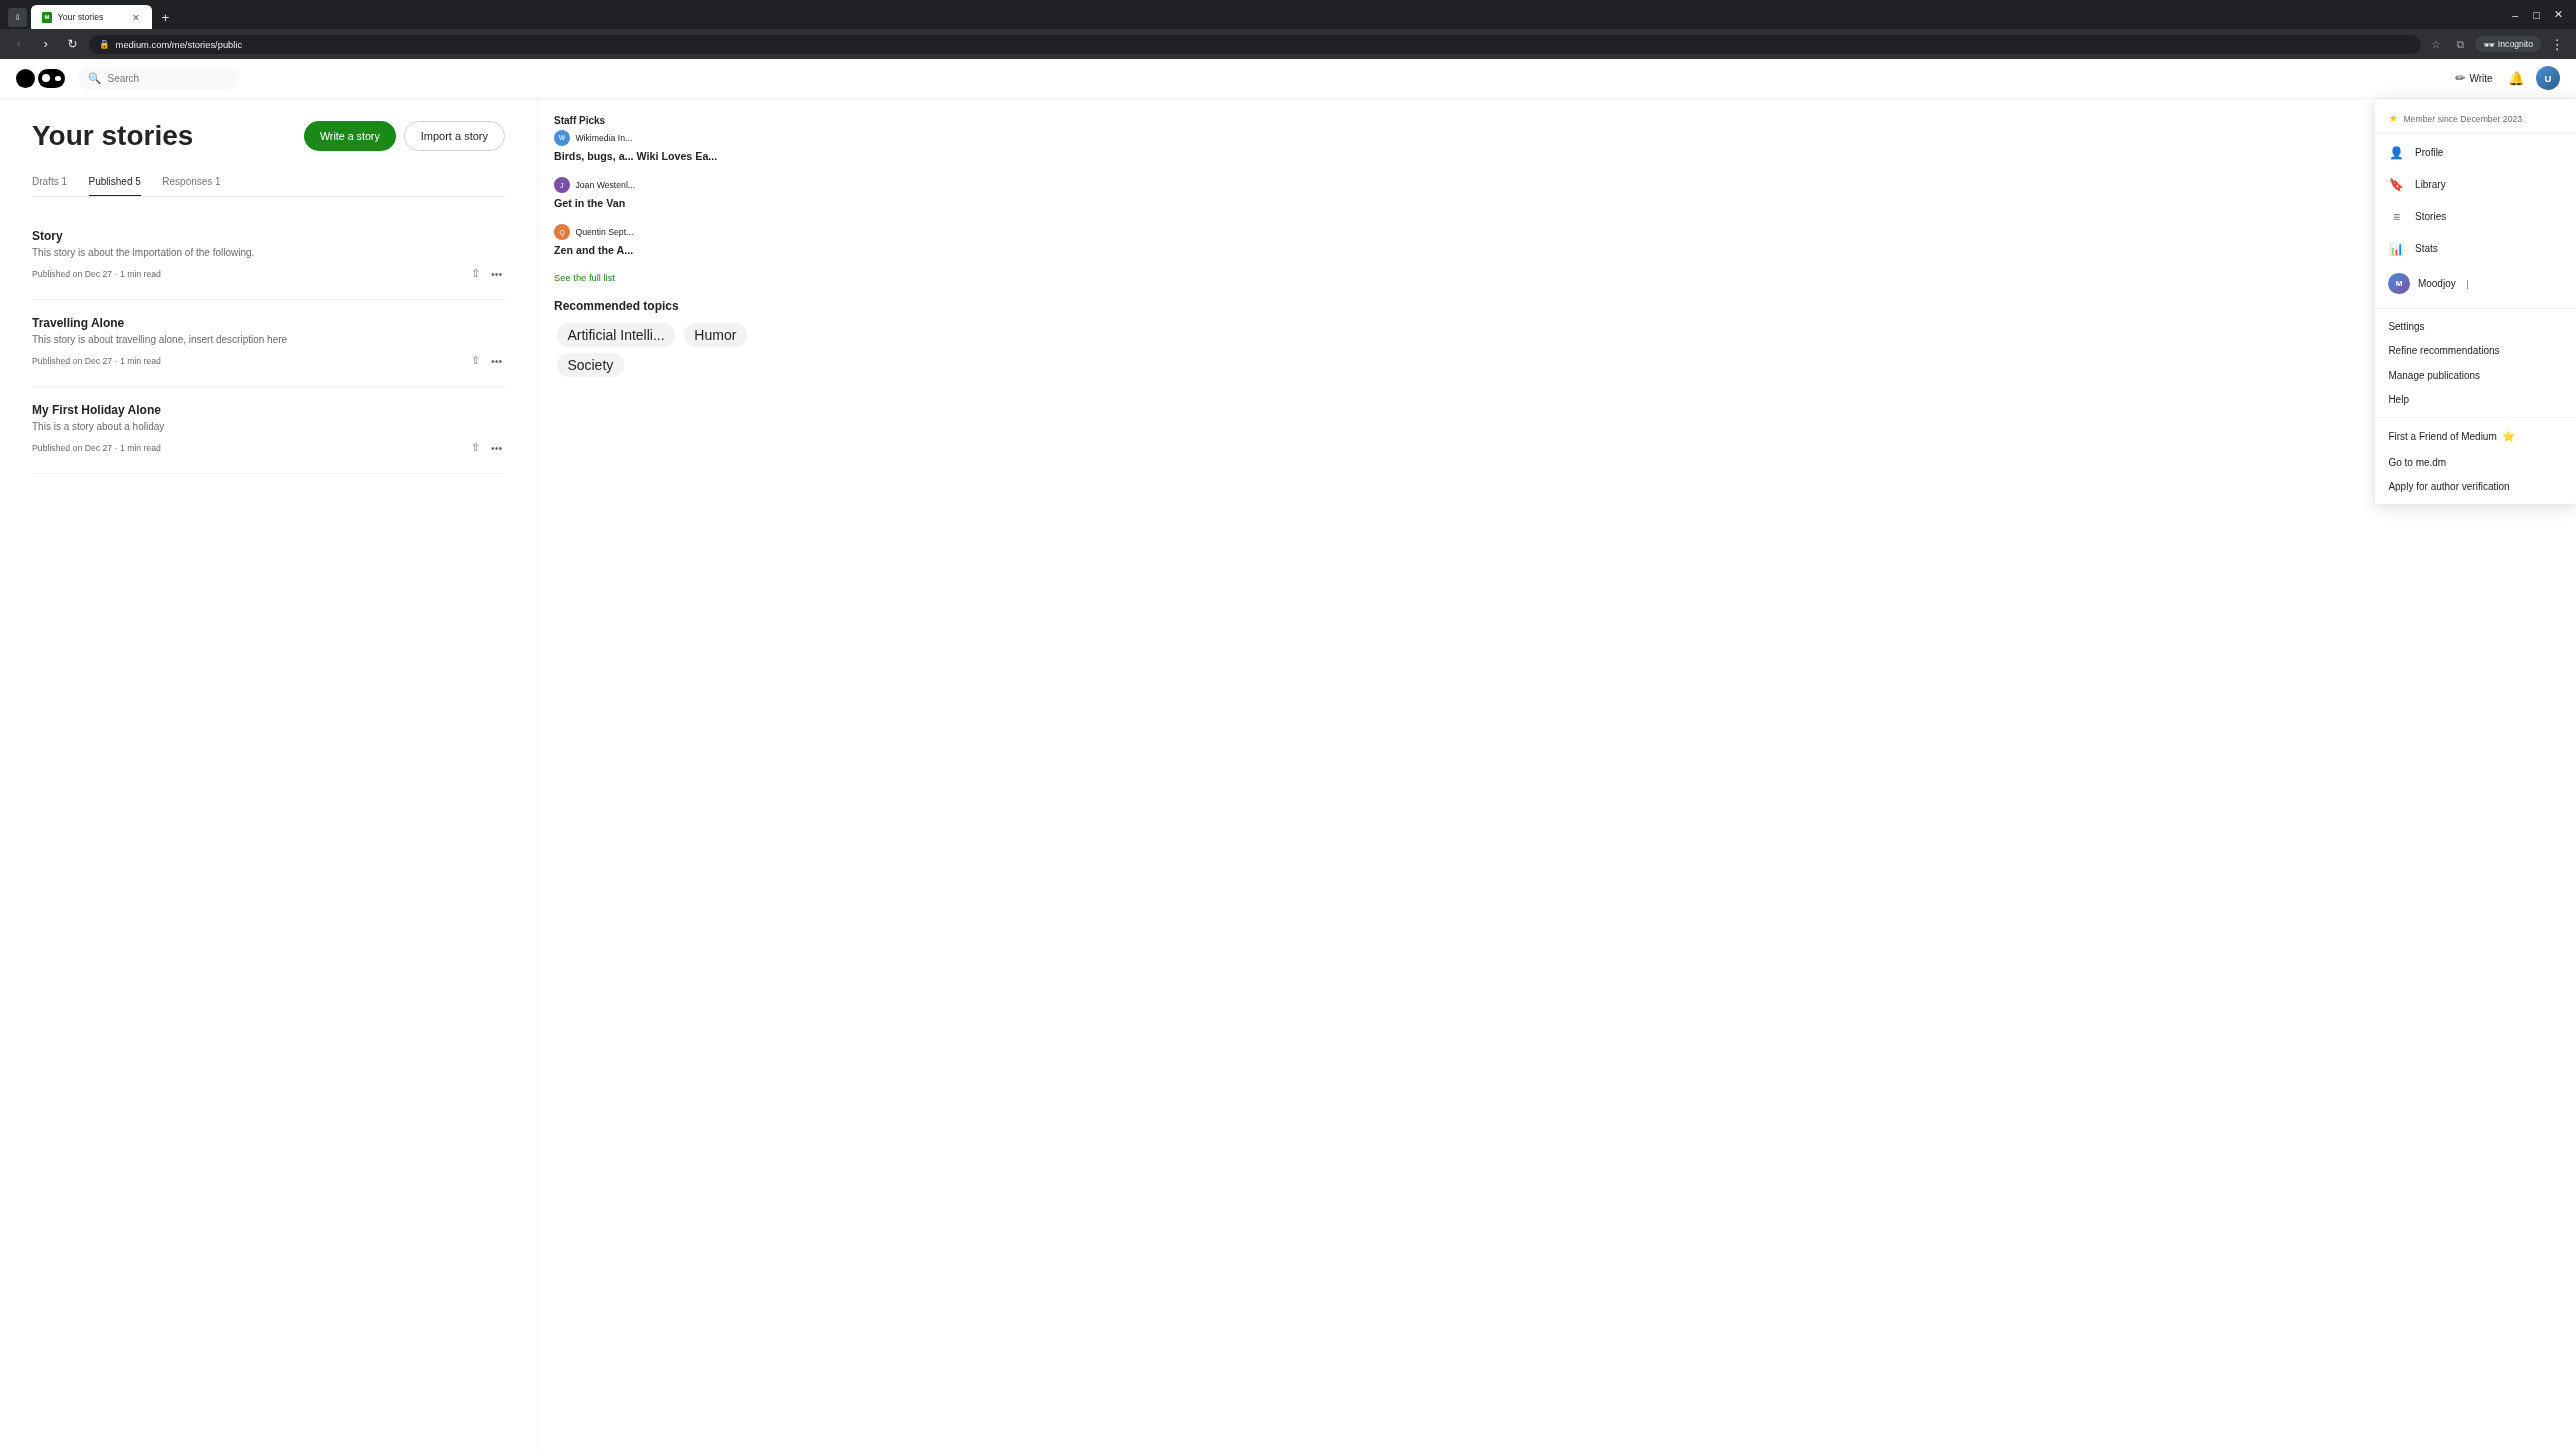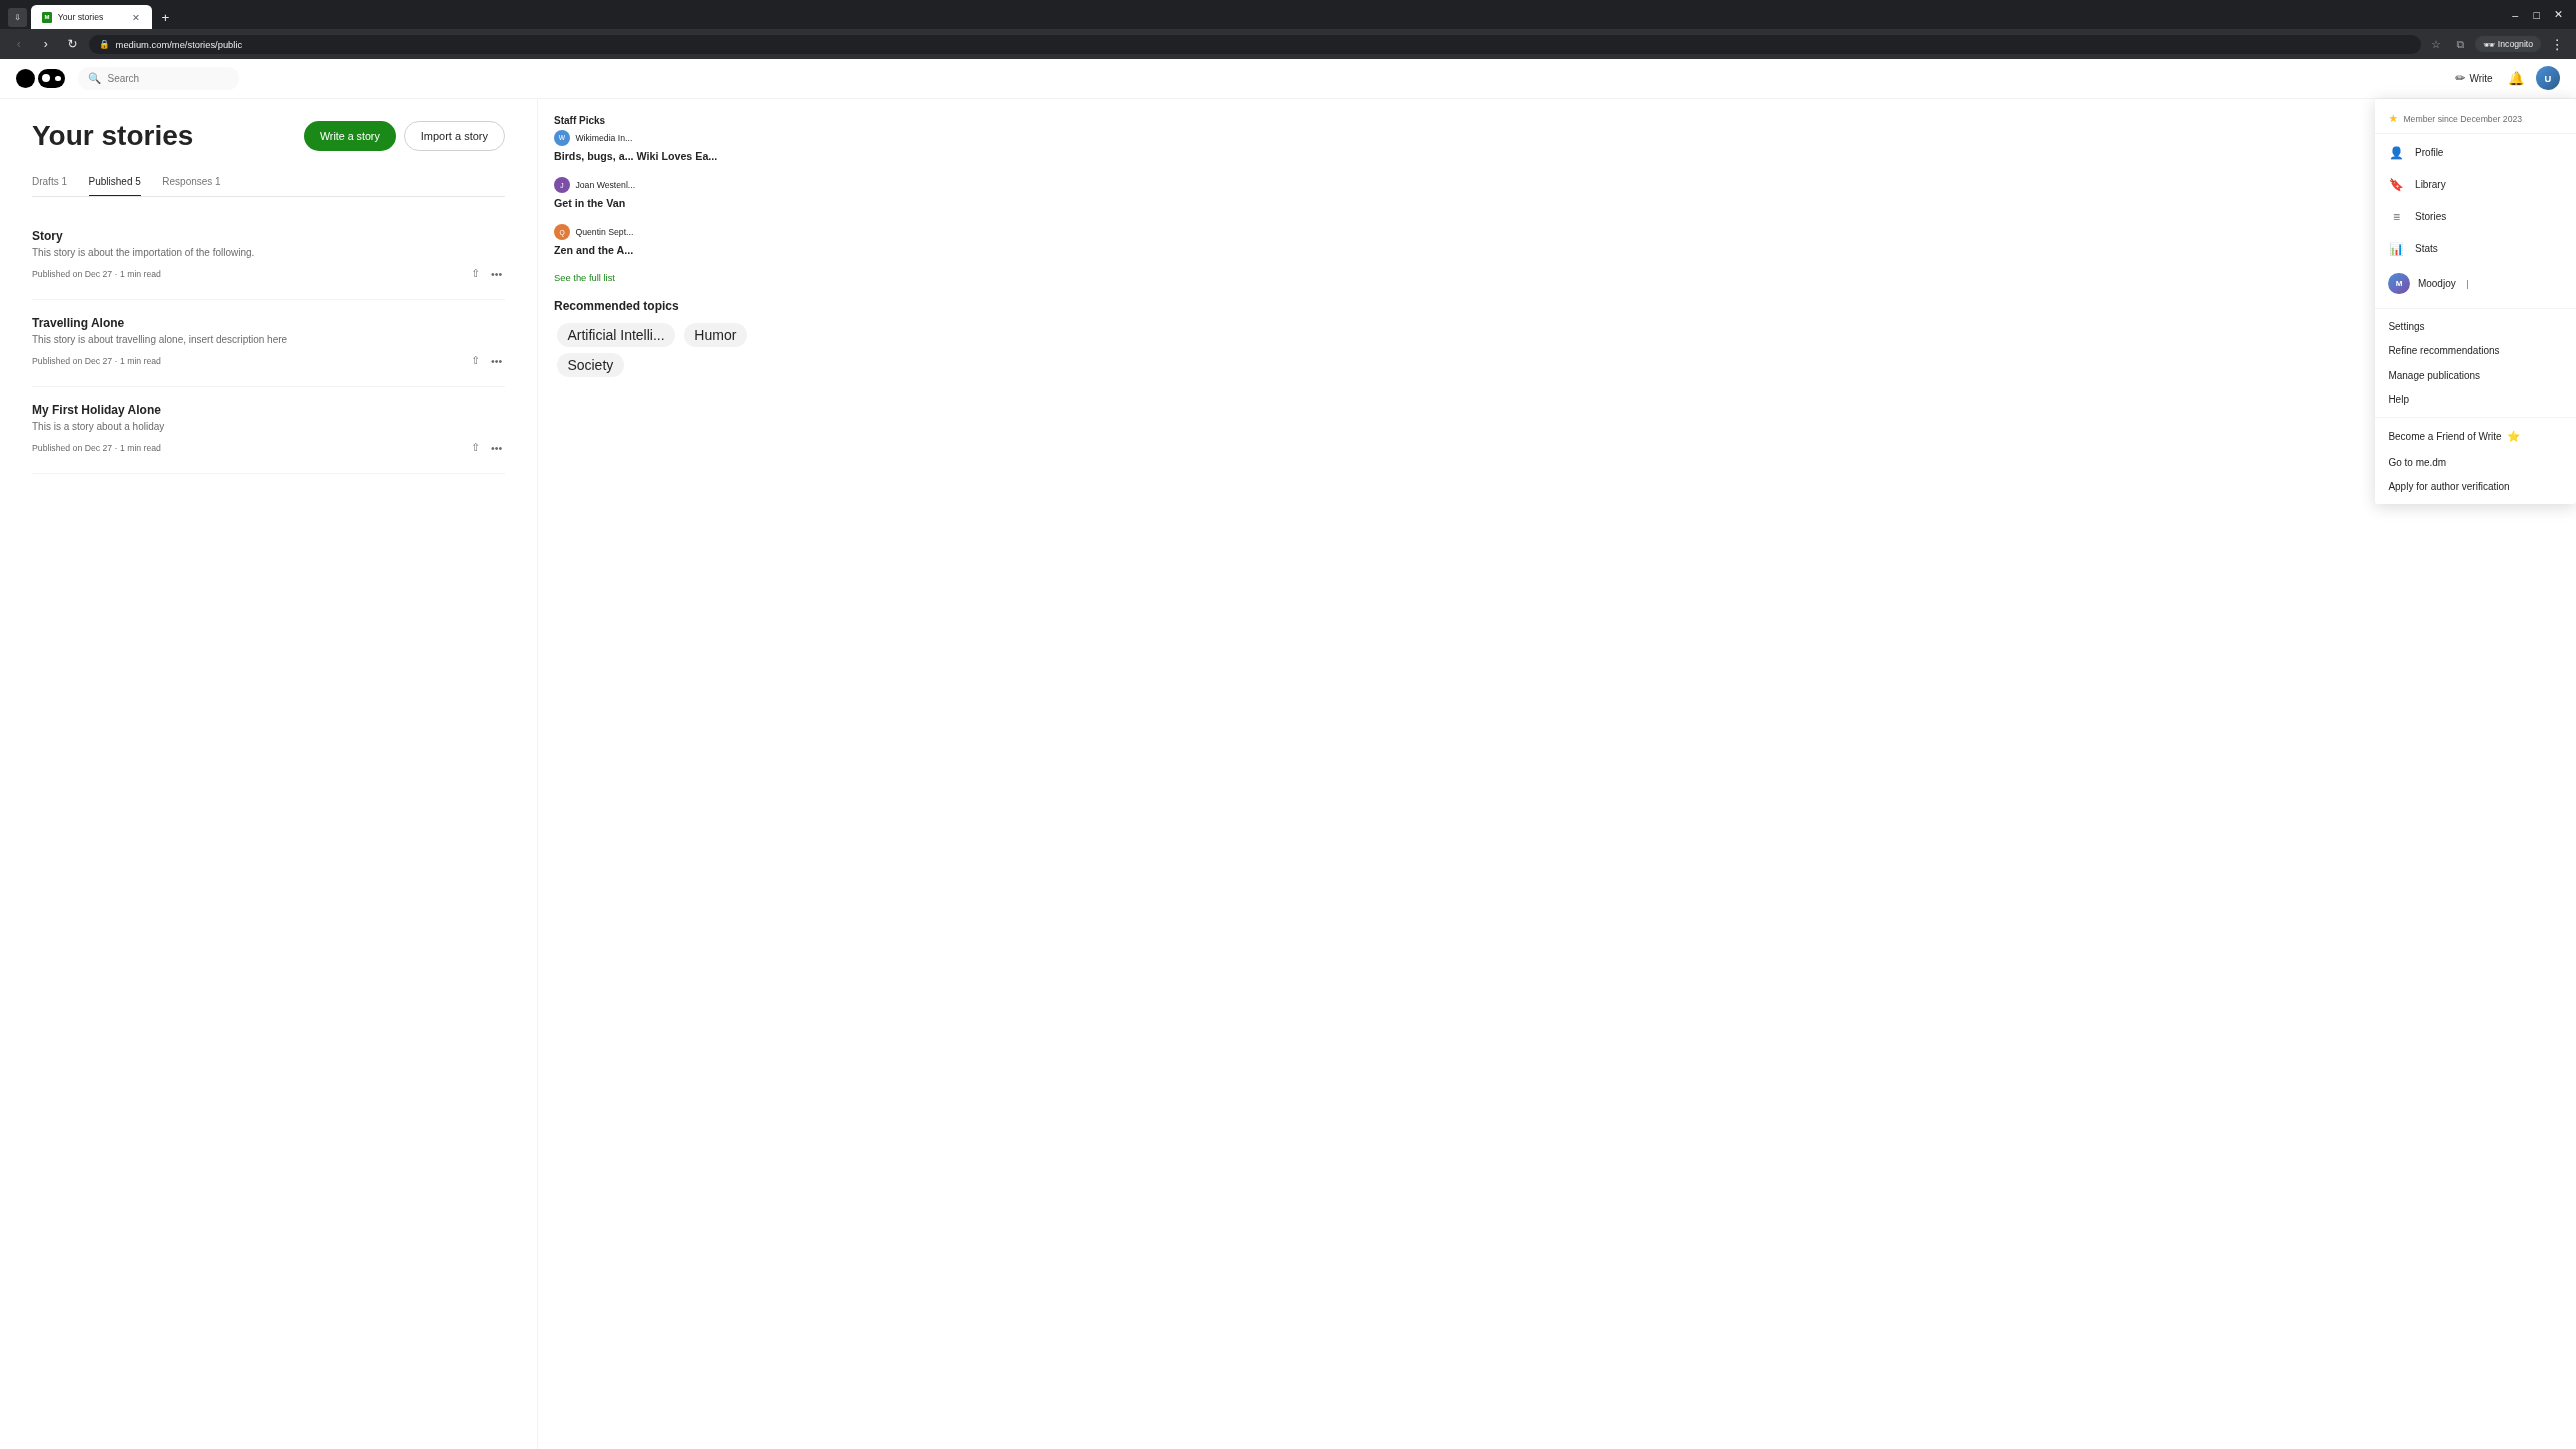--- a/index.html
+++ b/index.html
@@ -723,21 +723,21 @@
       <hr class="dropdown-divider">
 
       <div class="dropdown-text-item">Settings</div>
       <div class="dropdown-text-item">Refine recommendations</div>
       <div class="dropdown-text-item">Manage publications</div>
       <div class="dropdown-text-item">Help</div>
 
       <hr class="dropdown-divider">
 
       <div class="dropdown-friend-item">
-        <span>Become a Friend of Write</span>
+        <span>First a Friend of Medium</span>
         <span class="friend-star">⭐</span>
       </div>
       <div class="dropdown-text-item">Go to me.dm</div>
       <div class="dropdown-text-item">Apply for author verification</div>
     </div>
 
   </div>
 </div>
 
 

